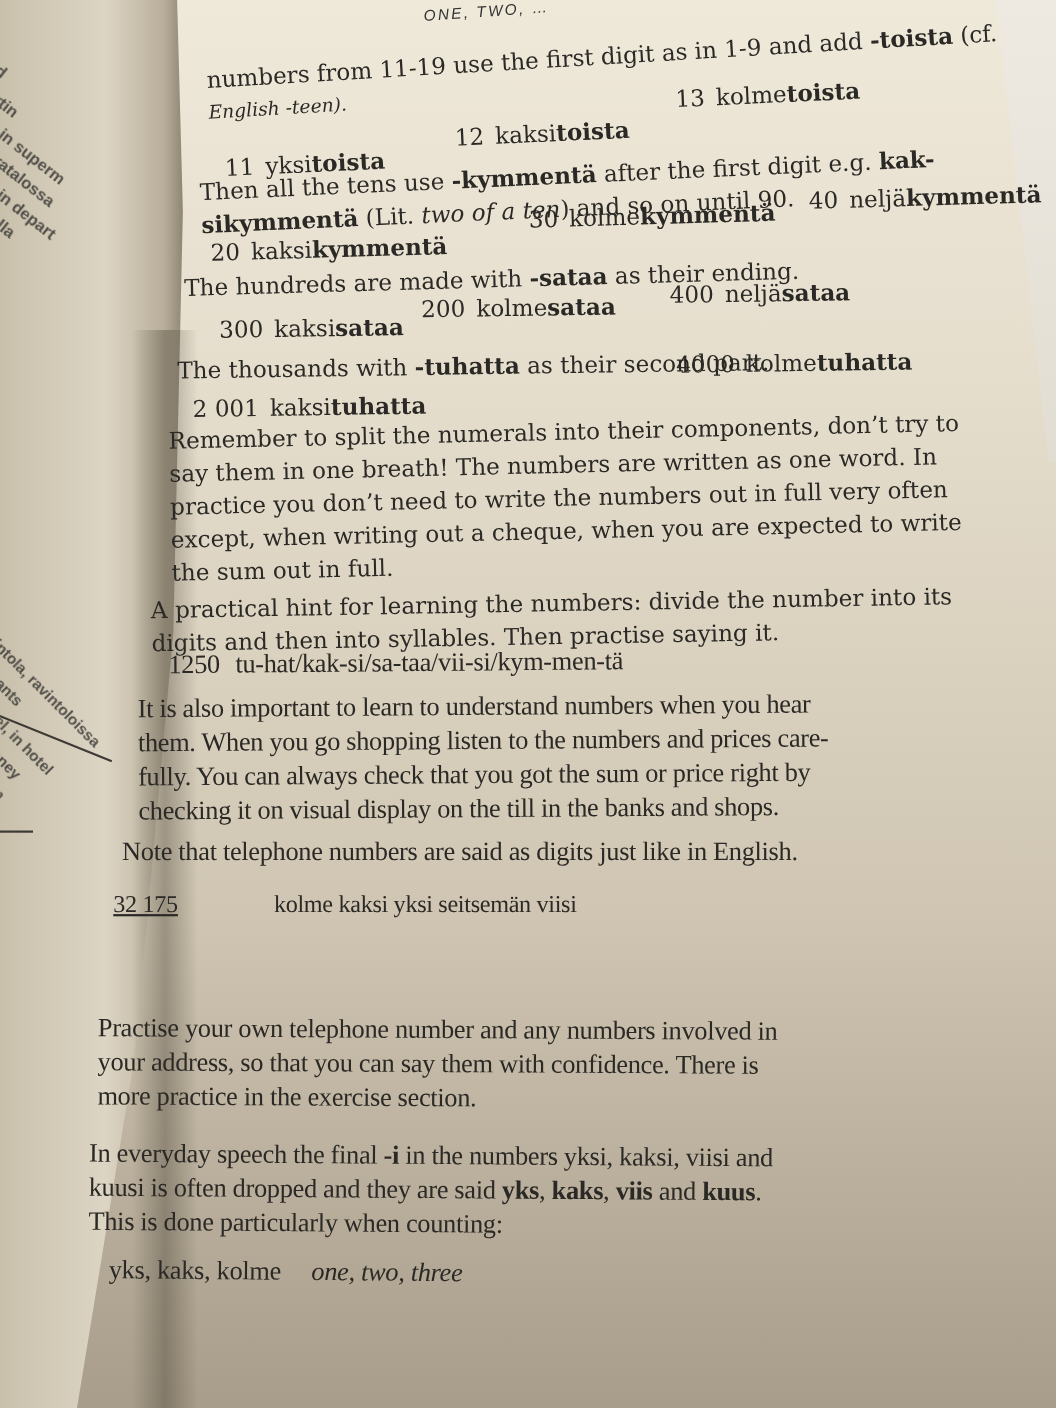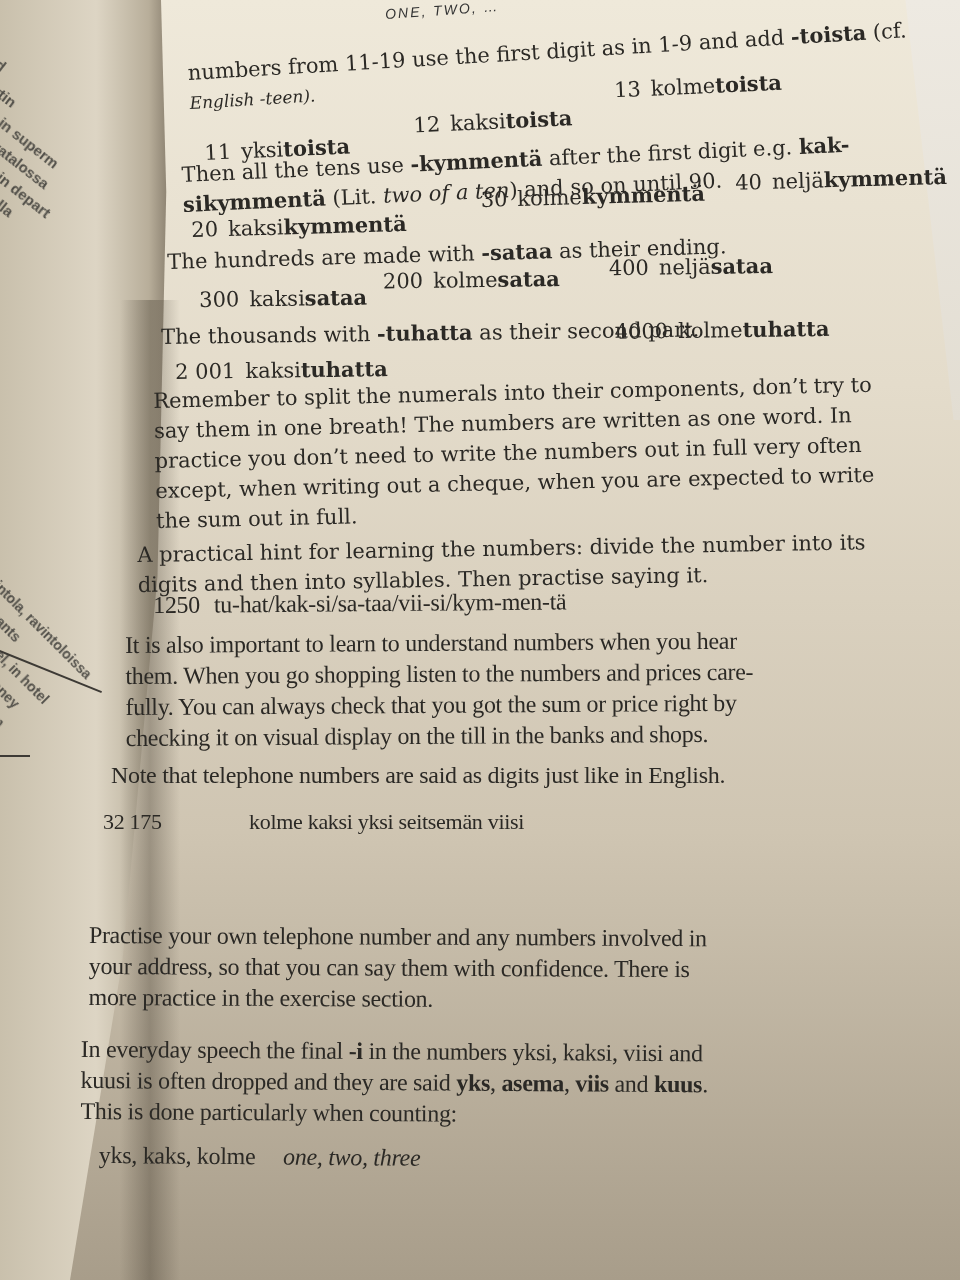--- a/index.html
+++ b/index.html
@@ -60,21 +60,21 @@
   .row { white-space: nowrap; }
   .num { display: inline-block; margin-right: 10px; }
   .tilt1 { transform: rotate(-3.4deg); transform-origin: 0 0; }
   .tilt2 { transform: rotate(-2.6deg); transform-origin: 0 0; }
   .tilt3 { transform: rotate(-1.6deg); transform-origin: 0 0; }
   .tilt4 { transform: rotate(-0.8deg); transform-origin: 0 0; }
   .tilt5 { transform: rotate(0.3deg); transform-origin: 0 0; }
   .narrow { font-family: "Liberation Serif", serif; font-size: 24px; letter-spacing: -0.3px; }
   .phone-table { border-collapse: collapse; }
   .phone-table td { padding: 0; font-size: 22px; line-height: 31px; }
-  .phone-table td.n { width: 146px; }
+  .phone-table td.n { width: 146px; text-decoration: underline; }
 </style>
 </head>
 <body>
 
 <div class="scene"></div>
 <div class="right-desk"></div>
 
 <div class="left-page">
   <div class="left-page-text">
     <div>myyjä</div>
@@ -212,21 +212,21 @@
     <div class="row">Practise your own telephone number and any numbers involved in</div>
     <div class="row">your address, so that you can say them with confidence. There is</div>
     <div class="row">more practice in the exercise section.</div>
   </div>
 
   <div class="block narrow" style="left:-14px; top:1034px; width:820px; line-height:31px; transform:rotate(0.4deg); transform-origin:0 0;">
     <div class="row">
       <span>In everyday speech the final </span><span class="b">-i</span><span> in the numbers yksi, kaksi, viisi and</span>
     </div>
     <div class="row">
-      <span>kuusi is often dropped and they are said </span><span class="b">yks</span><span>, </span><span class="b">asema</span><span>, </span><span class="b">viis</span><span> and </span><span class="b">kuus</span><span>.</span>
+      <span>kuusi is often dropped and they are said </span><span class="b">yks</span><span>, </span><span class="b">kaks</span><span>, </span><span class="b">viis</span><span> and </span><span class="b">kuus</span><span>.</span>
     </div>
     <div class="row">This is done particularly when counting:</div>
   </div>
 
   <div class="block narrow" style="left:4px; top:1142px; transform:rotate(0.5deg); transform-origin:0 0;">
     <span>yks, kaks, kolme</span>
     <span class="i" style="margin-left:22px;">one, two, three</span>
   </div>
 </div>
 

